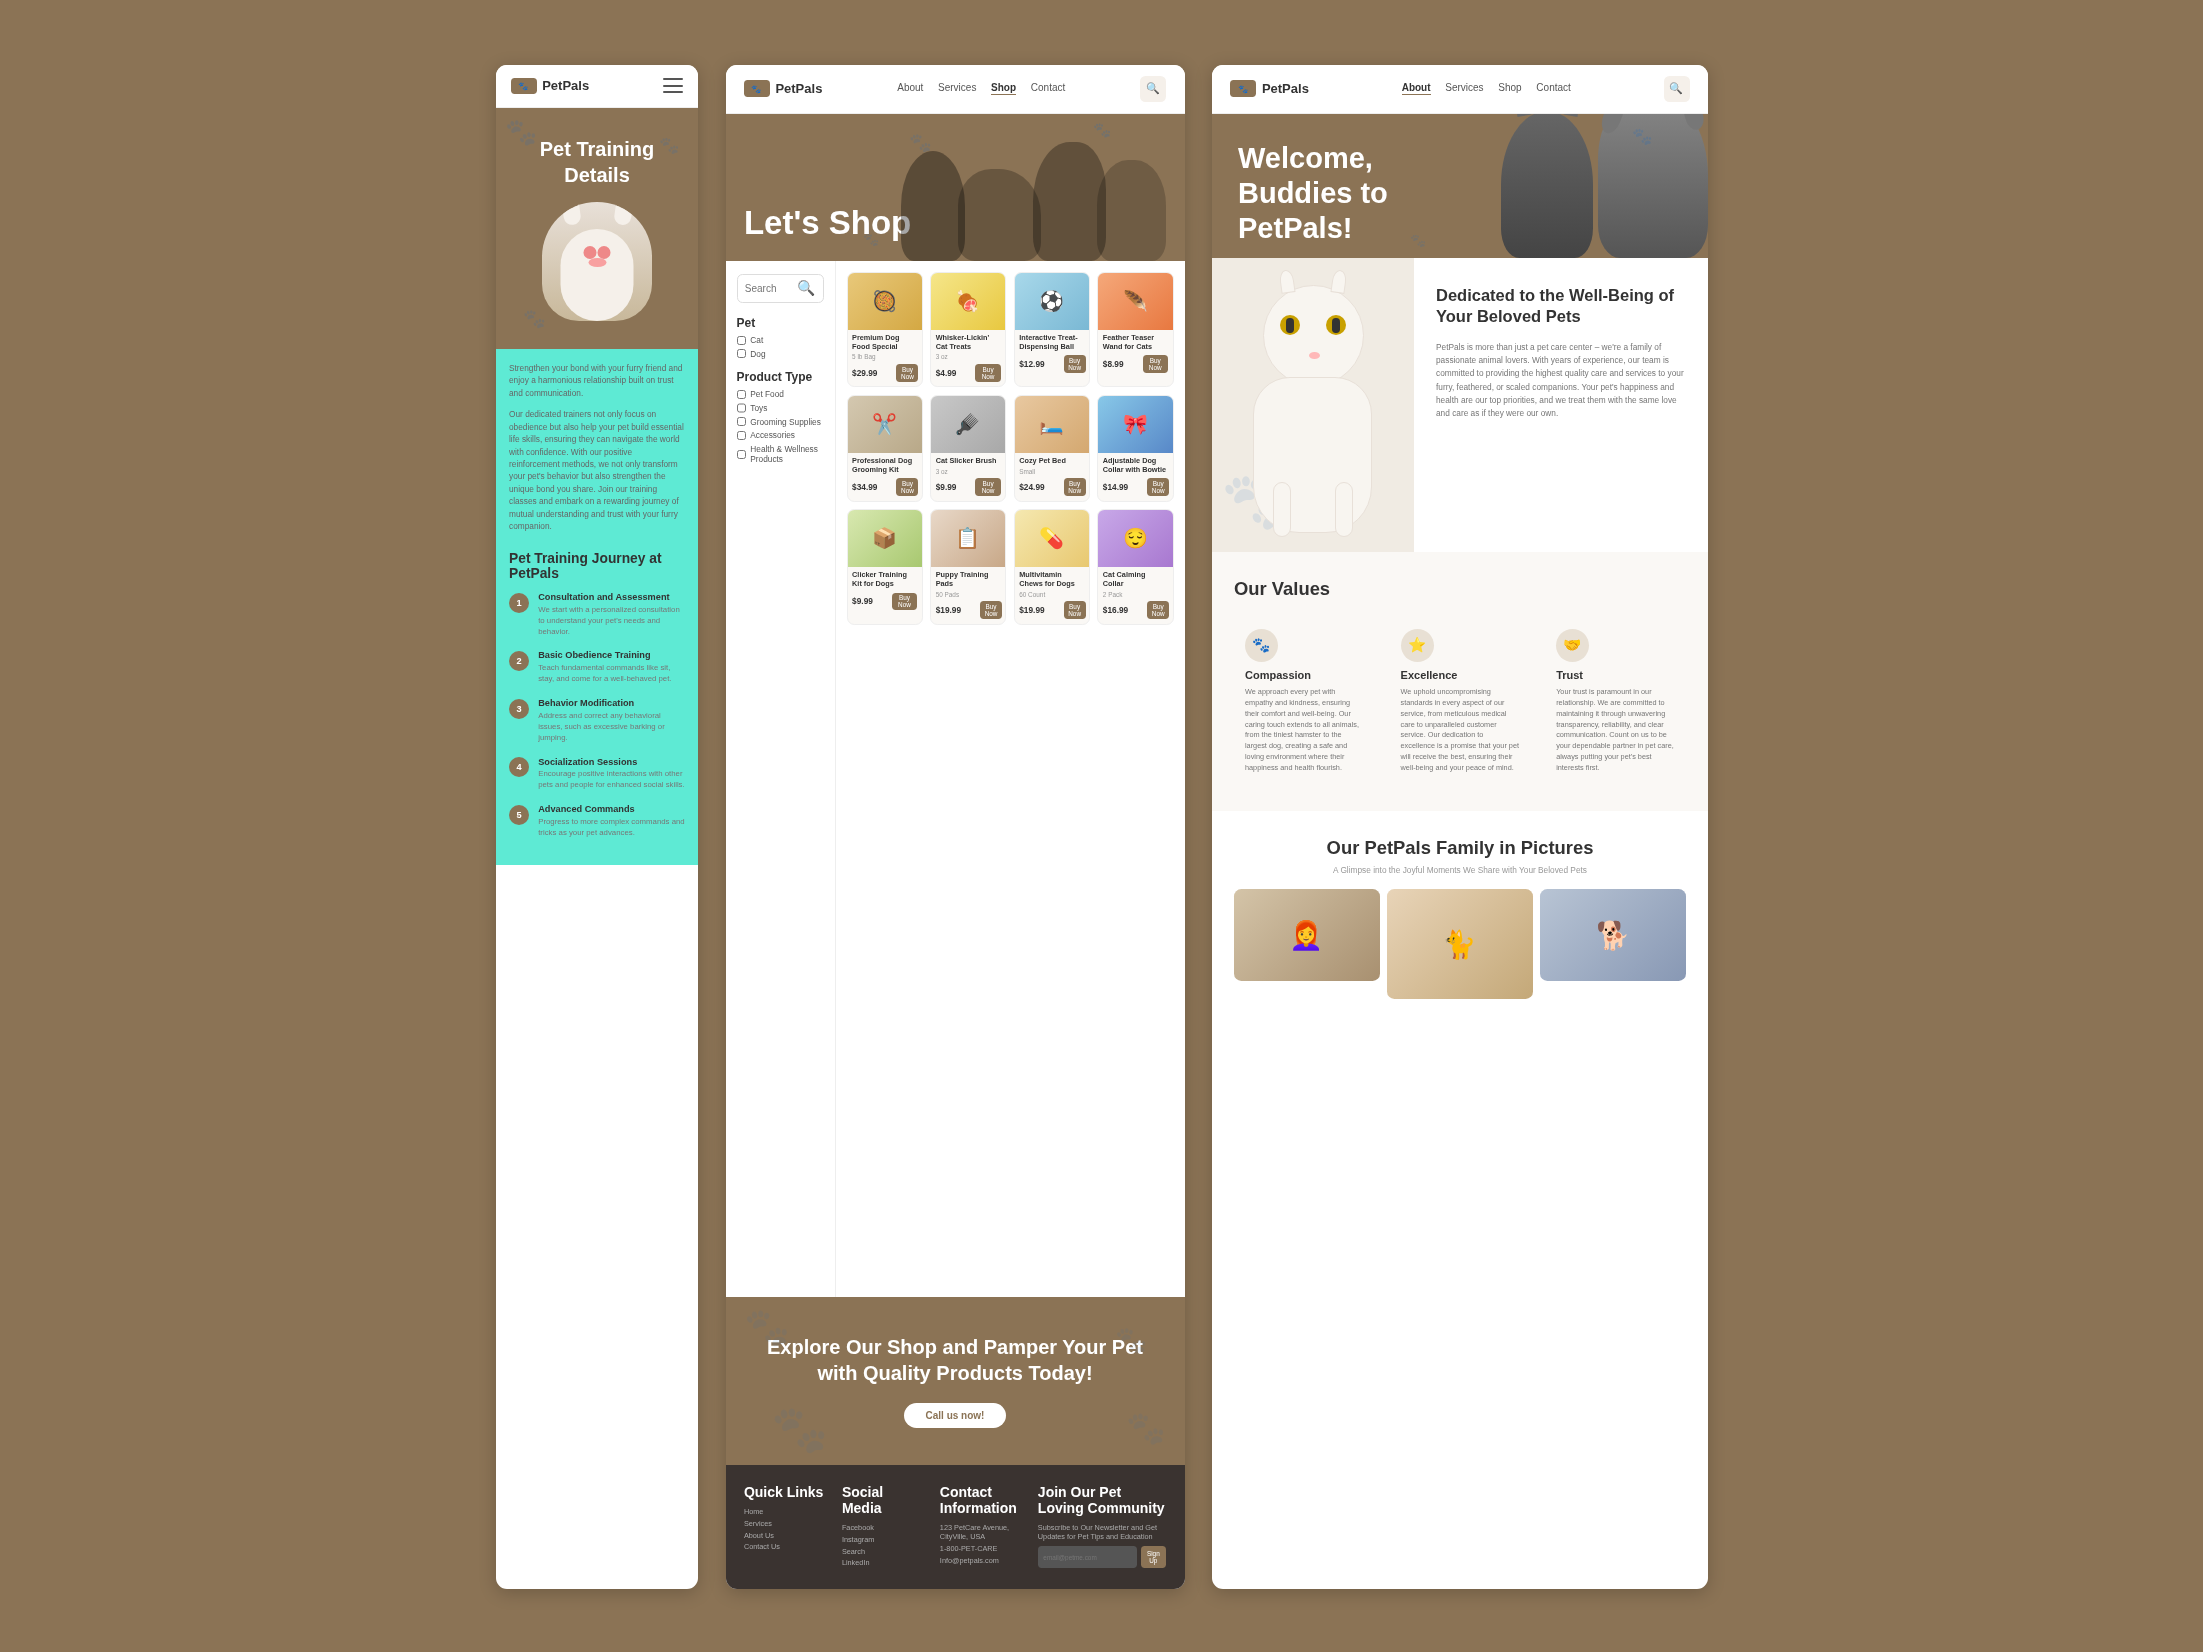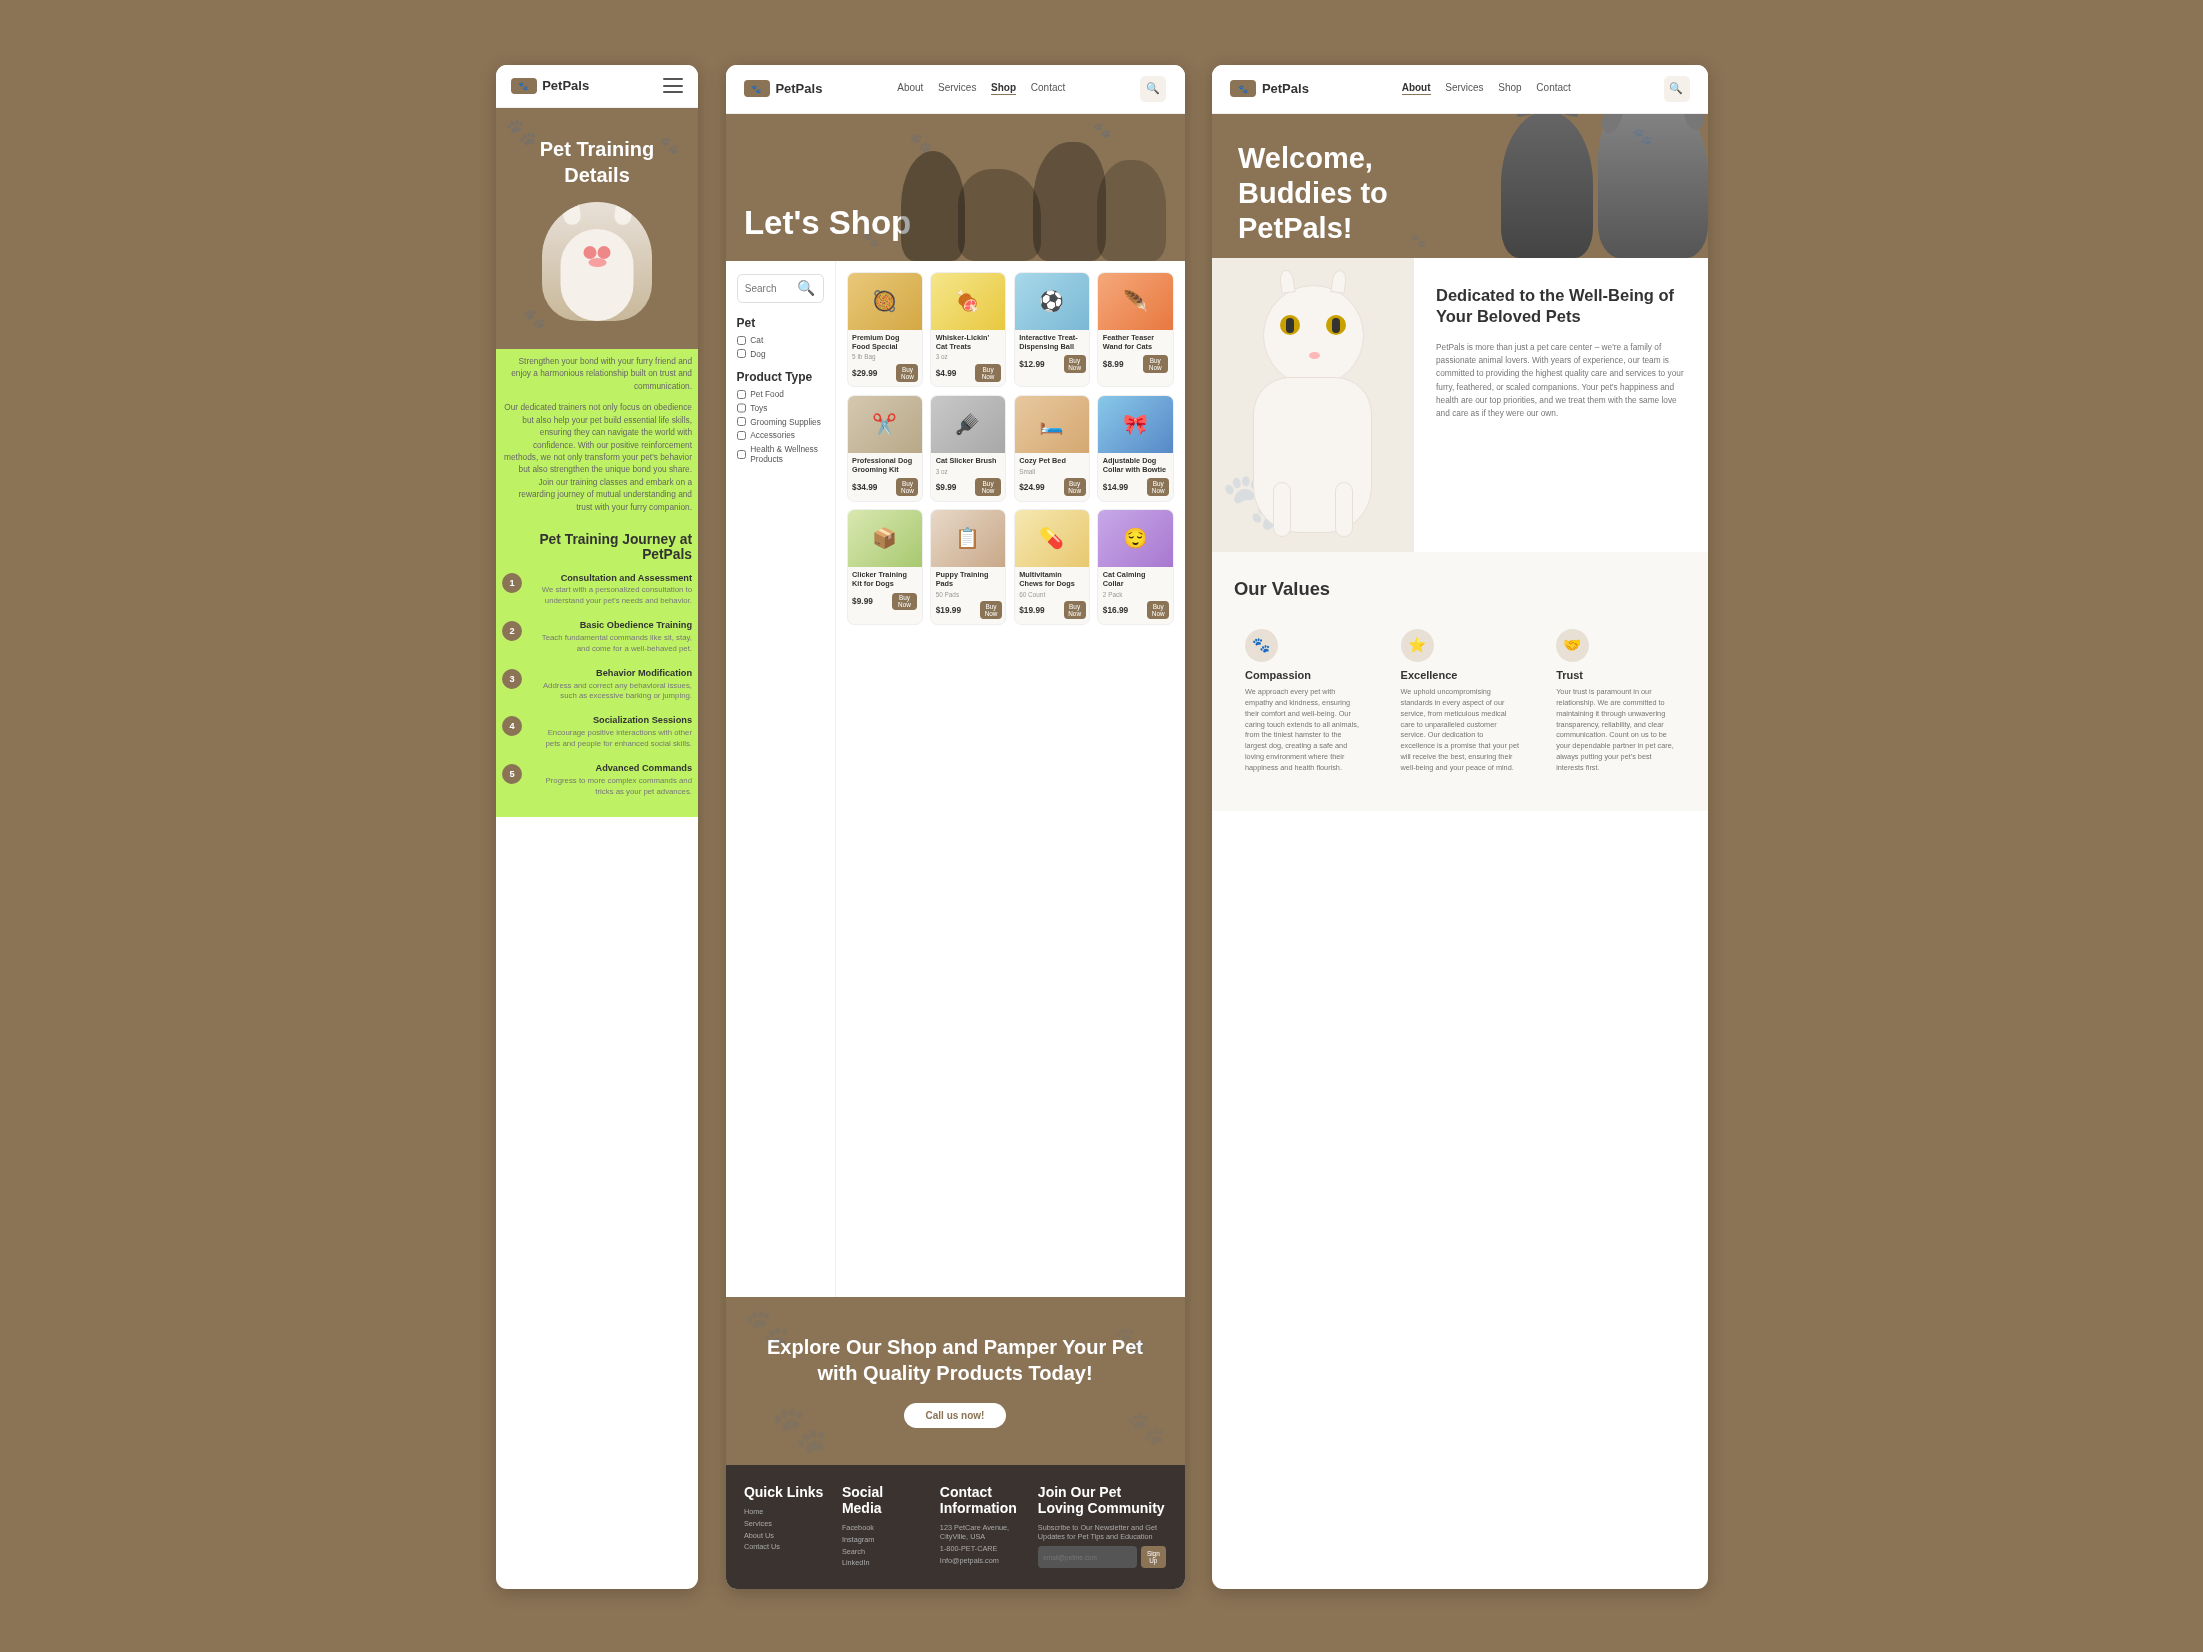--- a/index.html
+++ b/index.html
@@ -113,23 +113,22 @@
       width: 16.5px;
       height: 41px;
       background: #f5f0ea;
       border-radius: 9.2px;
       position: absolute;
       top: -18.4px;
     }
     .rabbit-ear.left { left: 20px; transform: rotate(-8deg); }
     .rabbit-ear.right { right: 20px; transform: rotate(8deg); }
     .mobile-content {
-      padding: 6px;
-      background: #bef264;
-      text-align: right;
+      padding: 13px;
+      background: #5eead4;
     }
     .mobile-content p {
       font-size: 8.3px;
       color: #666;
       line-height: 1.5;
       margin-bottom: 9.2px;
     }
     .section-title {
       font-size: 13.8px;
       font-weight: bold;
@@ -984,14 +983,23 @@
         <div class="value-desc">We uphold uncompromising standards in every aspect of our service, from meticulous medical care to unparalleled customer service. Our dedication to excellence is a promise that your pet will receive the best, ensuring their well-being and your peace of mind.</div>
       </div>
       <div class="value-card">
         <div class="value-icon">🤝</div>
         <div class="value-name">Trust</div>
         <div class="value-desc">Your trust is paramount in our relationship. We are committed to maintaining it through unwavering transparency, reliability, and clear communication. Count on us to be your dependable partner in pet care, always putting your pet's best interests first.</div>
       </div>
     </div>
   </div>
 
+  <div class="gallery-section">
+    <div class="gallery-title">Our PetPals Family in Pictures</div>
+    <div class="gallery-subtitle">A Glimpse into the Joyful Moments We Share with Your Beloved Pets</div>
+    <div class="gallery-grid">
+      <div class="gallery-item gal-person-dog" style="display:flex;align-items:center;justify-content:center;font-size:27.5px;">👩‍🦰</div>
+      <div class="gallery-item gal-person-cat tall" style="display:flex;align-items:center;justify-content:center;font-size:27.5px;">🐈</div>
+      <div class="gallery-item gal-pets" style="display:flex;align-items:center;justify-content:center;font-size:27.5px;">🐕</div>
+    </div>
+  </div>
 </div>
 
 
 </body></html>

